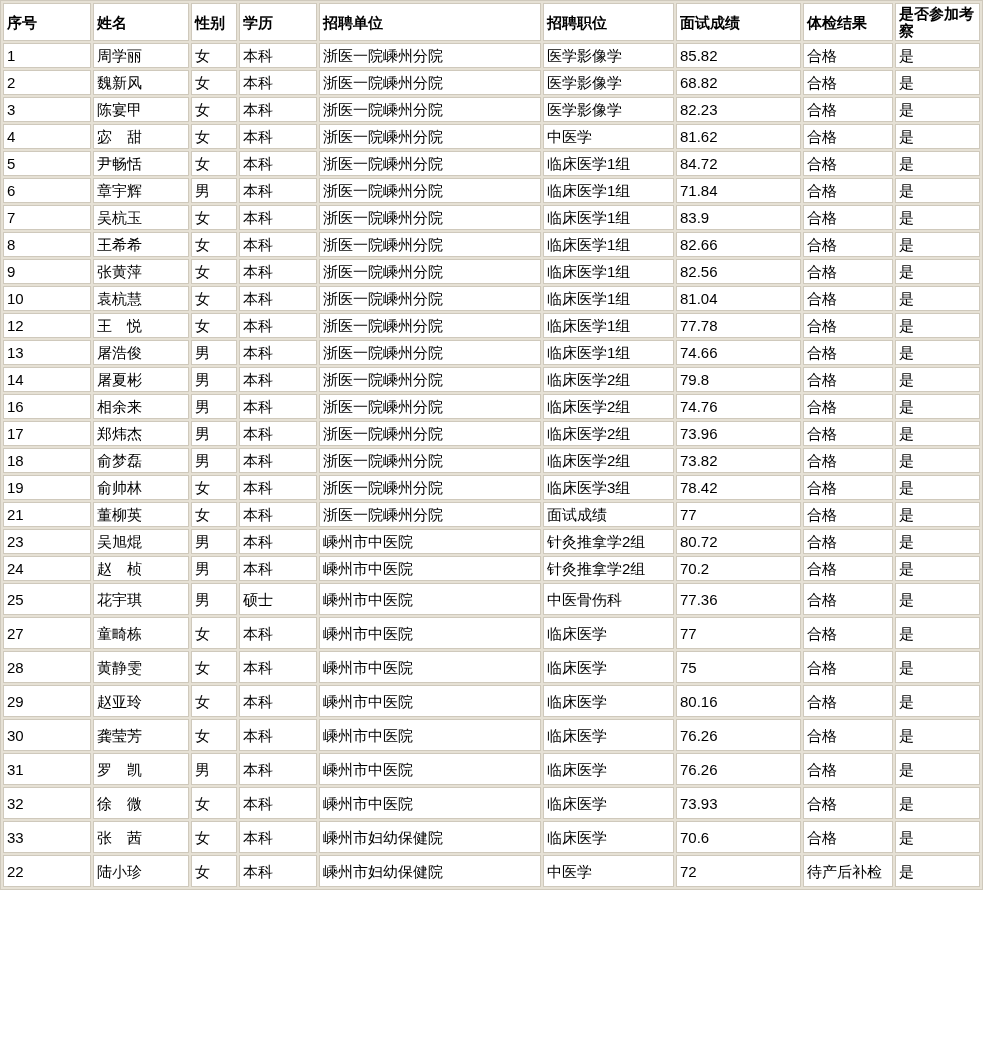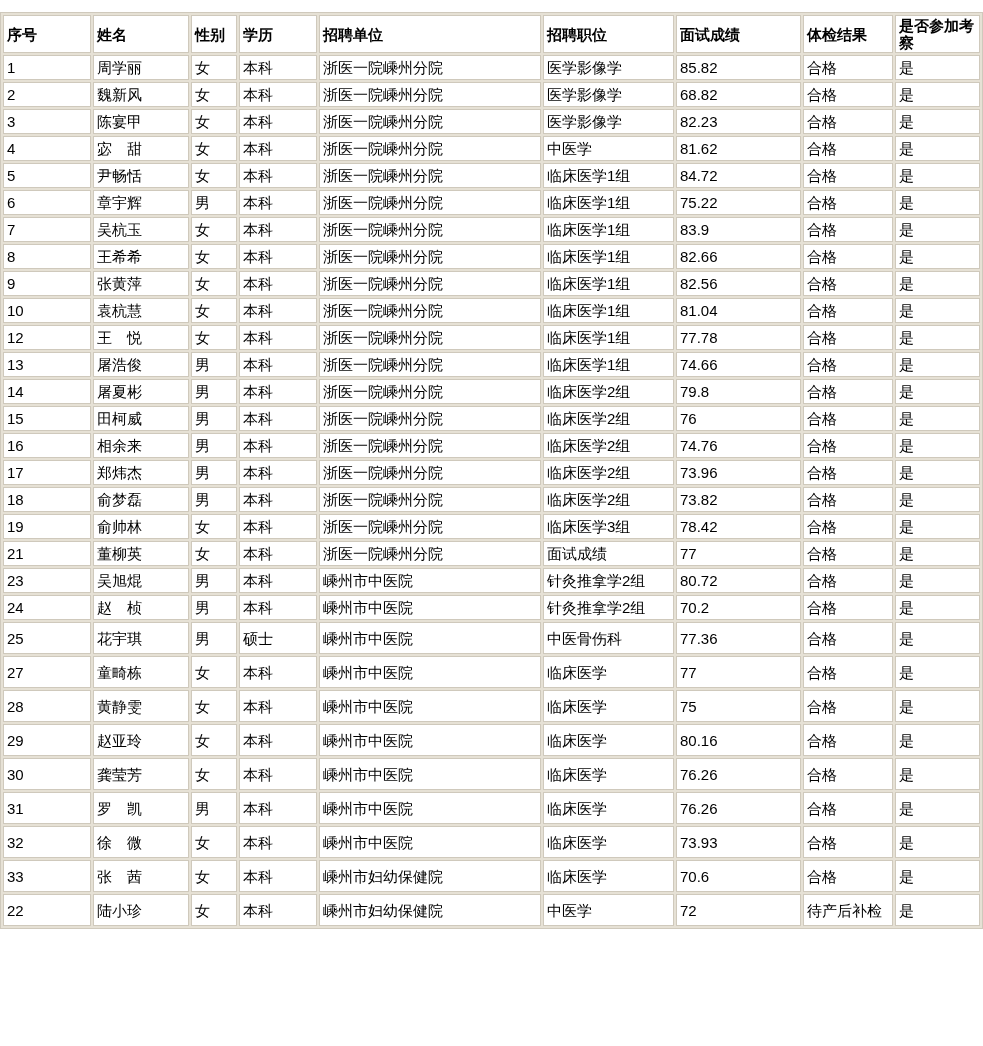--- a/index.html
+++ b/index.html
@@ -22,21 +22,20 @@
     overflow:hidden;
   }
   table.results{
     border-collapse:separate;
     border-spacing:2px;
     background:var(--grid-bg);
     border:1px solid var(--border);
     table-layout:fixed;
     width:983px;
     box-sizing:border-box;
-    margin-top:12px;
   }
   th,td{
     background:var(--cell-bg);
     border:1px solid var(--border);
     color:var(--text);
     font-size:15px;
     text-align:left;
     vertical-align:middle;
     padding:1px 3px;
     overflow:hidden;
@@ -143,21 +142,21 @@
           <td>合格</td>
           <td>是</td>
         </tr>
         <tr>
           <td>6</td>
           <td>章宇辉</td>
           <td>男</td>
           <td>本科</td>
           <td>浙医一院嵊州分院</td>
           <td>临床医学1组</td>
-          <td>75.22</td>
+          <td>71.84</td>
           <td>合格</td>
           <td>是</td>
         </tr>
         <tr>
           <td>7</td>
           <td>吴杭玉</td>
           <td>女</td>
           <td>本科</td>
           <td>浙医一院嵊州分院</td>
           <td>临床医学1组</td>
@@ -221,31 +220,20 @@
           <td>是</td>
         </tr>
         <tr>
           <td>14</td>
           <td>屠夏彬</td>
           <td>男</td>
           <td>本科</td>
           <td>浙医一院嵊州分院</td>
           <td>临床医学2组</td>
           <td>79.8</td>
-          <td>合格</td>
-          <td>是</td>
-        </tr>
-        <tr>
-          <td>15</td>
-          <td>田柯威</td>
-          <td>男</td>
-          <td>本科</td>
-          <td>浙医一院嵊州分院</td>
-          <td>临床医学2组</td>
-          <td>76</td>
           <td>合格</td>
           <td>是</td>
         </tr>
         <tr>
           <td>16</td>
           <td>相余来</td>
           <td>男</td>
           <td>本科</td>
           <td>浙医一院嵊州分院</td>
           <td>临床医学2组</td>

